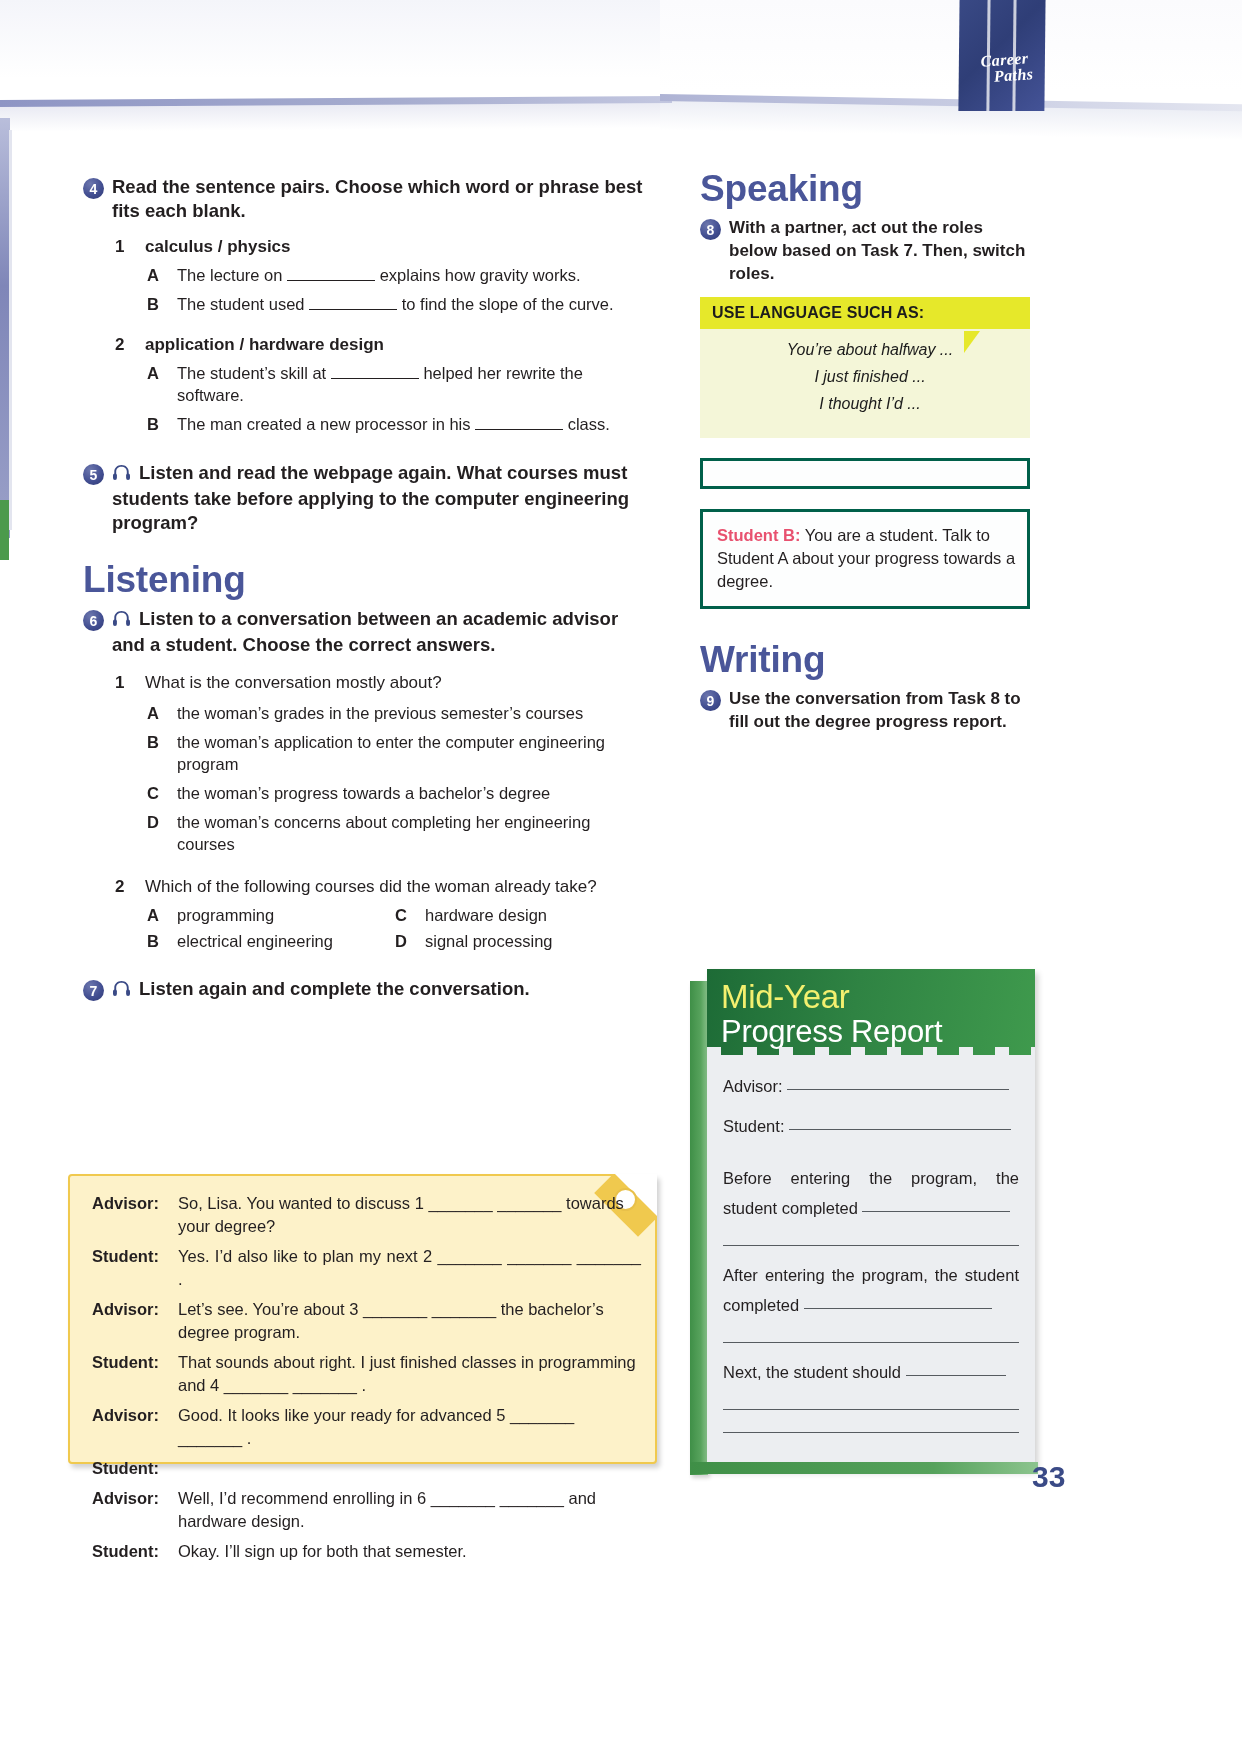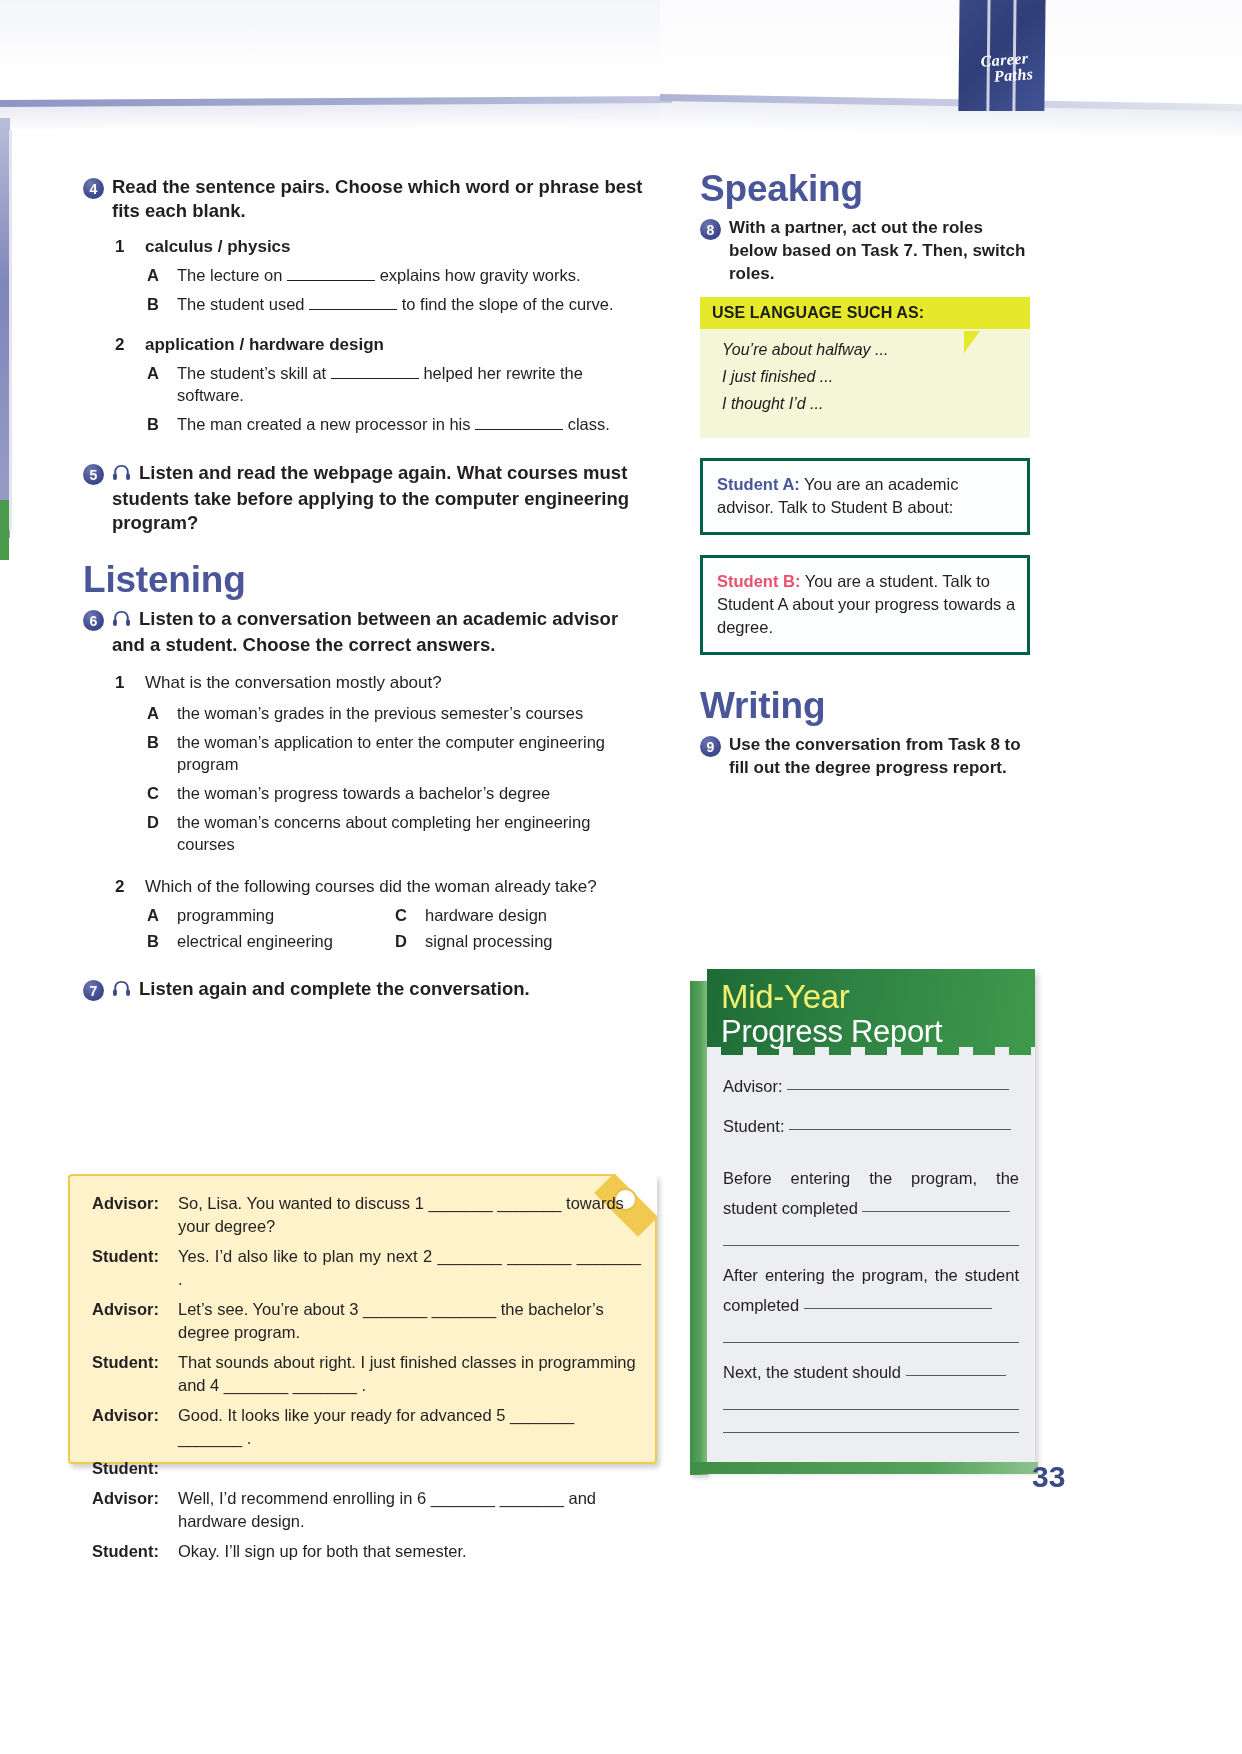--- a/index.html
+++ b/index.html
@@ -165,21 +165,21 @@
     font-size: 16px; font-weight: bold; letter-spacing: .1px;
     padding: 7px 10px 7px 12px;
   }
   .use-lang-tail {
     position: absolute; right: 34px; top: 34px;
     width: 0; height: 0;
     border-left: 16px solid #e6e82a;
     border-right: 16px solid transparent;
     border-bottom: 22px solid transparent;
   }
-  .use-lang-body { padding: 12px 12px 16px 22px; }
+  .use-lang-body { padding: 12px 12px 16px 22px; text-align: center; }
   .use-lang-body p {
     margin: 0 0 9px 0; font-size: 16px; font-style: italic; color: #1c1c1c;
   }
 
   .role-box {
     margin-top: 20px; width: 330px; box-sizing: border-box;
     border: 3px solid #00604a; background: #fdfefe;
     padding: 12px 10px 13px 14px;
   }
   .role-box p { margin: 0; font-size: 16.5px; line-height: 23px; }
@@ -477,24 +477,20 @@
       <div class="use-lang-head">USE LANGUAGE SUCH AS:</div>
       <div class="use-lang-tail"></div>
       <div class="use-lang-body">
         <p>You’re about halfway ...</p>
         <p>I just finished ...</p>
         <p>I thought I’d ...</p>
       </div>
     </div>
 
     <div class="role-box">
-      <p>
-        <span class="role-a-label">Student A:</span>
-        <span>You are an academic advisor. Talk to Student B about:</span>
-      </p>
     </div>
 
     <div class="role-box">
       <p>
         <span class="role-b-label">Student B:</span>
         <span>You are a student. Talk to Student A about your progress towards a degree.</span>
       </p>
     </div>
 
     <div class="section-head" style="margin-top:30px">Writing</div>

